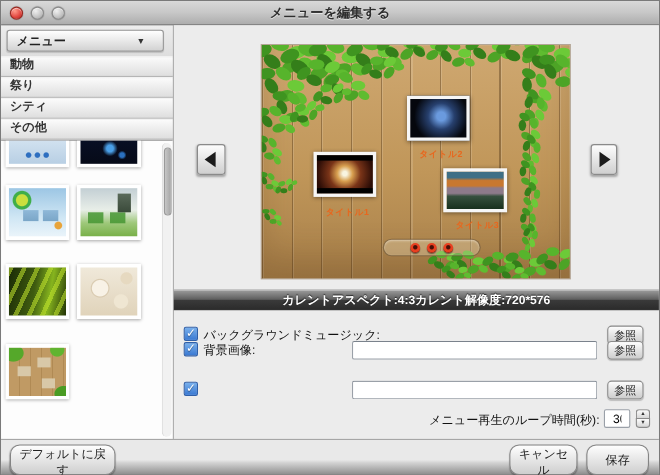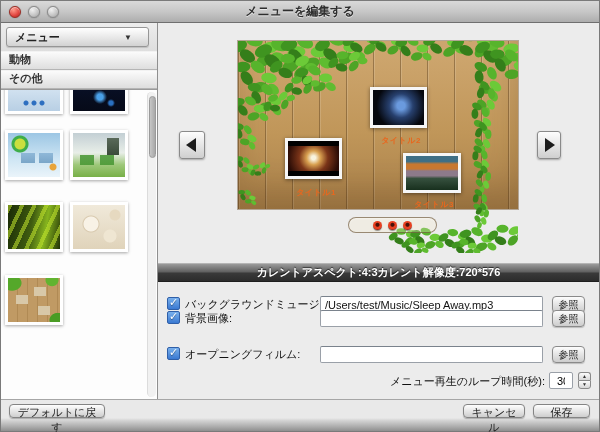--- a/index.html
+++ b/index.html
@@ -82,21 +82,21 @@
     linear-gradient(#d8c8a8,#d8c8a8) 26px 9px/12px 9px no-repeat,
     linear-gradient(#d8c8a8,#d8c8a8) 30px 28px/12px 9px no-repeat,
     repeating-linear-gradient(90deg,#c09a64 0 9px,#b08a54 9px 10px); }
   .scrollbar { position:absolute; right:1px; top:2px; bottom:2px; width:9px;
     background:#f1f1f1; border-left:1px solid #dcdcdc; border-radius:5px; }
   .scroll-thumb { position:absolute; left:1px; top:4px; width:7px; height:62px;
     border-radius:4px; background:linear-gradient(90deg,#c6c6c6,#a8a8a8); border:1px solid #9a9a9a; }
 
   
   .main { flex:1; position:relative; background:#ececec; }
-  .menu-preview { position:absolute; left:80px; top:18px; width:280px; height:168px;
+  .menu-preview { position:absolute; left:80px; top:18px; width:280px; height:212px;
     background:
       repeating-linear-gradient(90deg,rgba(70,45,18,.38) 0 1px,rgba(255,255,255,.14) 1px 2px,transparent 2px 27px),
       linear-gradient(180deg,#cfa871,#c09659 55%,#a8804a);
     box-shadow:0 0 0 1px rgba(110,80,45,.45), inset 0 -20px 30px rgba(80,50,20,.22); }
   .ivy { position:absolute; left:0; top:0; width:280px; height:212px; pointer-events:none; }
   .pthumb { position:absolute; border:3px solid #f6f6f6; box-shadow:0 1px 4px rgba(0,0,0,.45); cursor:pointer; }
   .pt-top { left:132px; top:46px; width:57px; height:41px;
     background:radial-gradient(circle at 55% 45%,#6a9ade 4px,#27406e 35%,#05070d 72%) #05070d; }
   .pt-bl { left:47px; top:97px; width:57px; height:41px;
     background:
@@ -154,22 +154,22 @@
   .stepper { position:absolute; left:420px; top:0; width:13px; height:17px;
     display:flex; flex-direction:column; }
   .step-btn { flex:1; border:1px solid #8a8a8a; background:linear-gradient(#fcfcfc,#d6d6d6);
     font-size:5px; line-height:5px; color:#333; cursor:pointer; padding:0; }
   .step-up { border-radius:3px 3px 0 0; border-bottom-width:0; }
   .step-down { border-radius:0 0 3px 3px; }
 
   
   .bottombar { flex:0 0 32px; position:relative; border-top:1px solid #a6a6a6;
     background:linear-gradient(180deg,#e9e9e9 0 58%,#d4d4d4 66%,#a8a8a8 88%,#8f8f8f 100%); }
-  .push-btn { position:absolute; top:4px; height:14px; border:1px solid #848484;
-    border-radius:4px; background:linear-gradient(#fefefe,#e6e6e6 50%,#cecece);
+  .push-btn { position:absolute; top:4px; height:28px; border:1px solid #848484;
+    border-radius:9px; background:linear-gradient(#fefefe,#e6e6e6 50%,#cecece);
     font-size:11px; color:#222; cursor:pointer; padding:0 6px;
     box-shadow:0 1px 1px rgba(0,0,0,.25); font-family:inherit; }
   .reset { left:8px; width:96px; }
   .cancel { right:74px; width:62px; }
   .save { right:9px; width:57px; }
 </style>
 </head>
 <body>
 
 <div class="window">
@@ -187,20 +187,22 @@
 
     <div class="sidebar">
       <div class="dd-strip">
         <div class="dropdown">
           <span>メニュー</span>
           <span class="dd-arrow">▼</span>
         </div>
       </div>
       <div class="cat-list">
         <div class="cat-item">動物</div>
+        <div class="cat-item">祭り</div>
+        <div class="cat-item">シティ</div>
         <div class="cat-item">その他</div>
       </div>
       <div class="thumb-panel">
         <div class="trow r1">
           <div class="thumb t1a"></div>
           <div class="thumb t1b"></div>
         </div>
         <div class="trow r2">
           <div class="thumb t2a"></div>
           <div class="thumb t2b"></div>
@@ -295,34 +297,32 @@
       </button>
 
       <div class="status-bar">
         <span>カレントアスペクト:4:3</span>
         <span>カレント解像度:720*576</span>
       </div>
 
       <div class="frow r1">
         <span class="cb"></span>
         <span class="flabel">バックグラウンドミュージック:</span>
-        <input class="ffield" type="text" value="/Users/test/Music/Sleep Away.mp3" style="">
         <button class="browse">参照</button>
       </div>
 
       <div class="frow r2">
         <span class="cb"></span>
         <span class="flabel">背景画像:</span>
         <input class="ffield" type="text" value="" style="">
         <button class="browse">参照</button>
       </div>
 
       <div class="frow r3">
         <span class="cb"></span>
-        <span class="flabel">オープニングフィルム:</span>
         <input class="ffield" type="text" value="" style="">
         <button class="browse">参照</button>
       </div>
 
       <div class="frow rl">
         <span class="loop-label">メニュー再生のループ時間(秒):</span>
         <input class="loop-input" type="text" value="30" style="">
         <span class="stepper">
           <button class="step-btn step-up">▲</button>
           <button class="step-btn step-down">▼</button>

